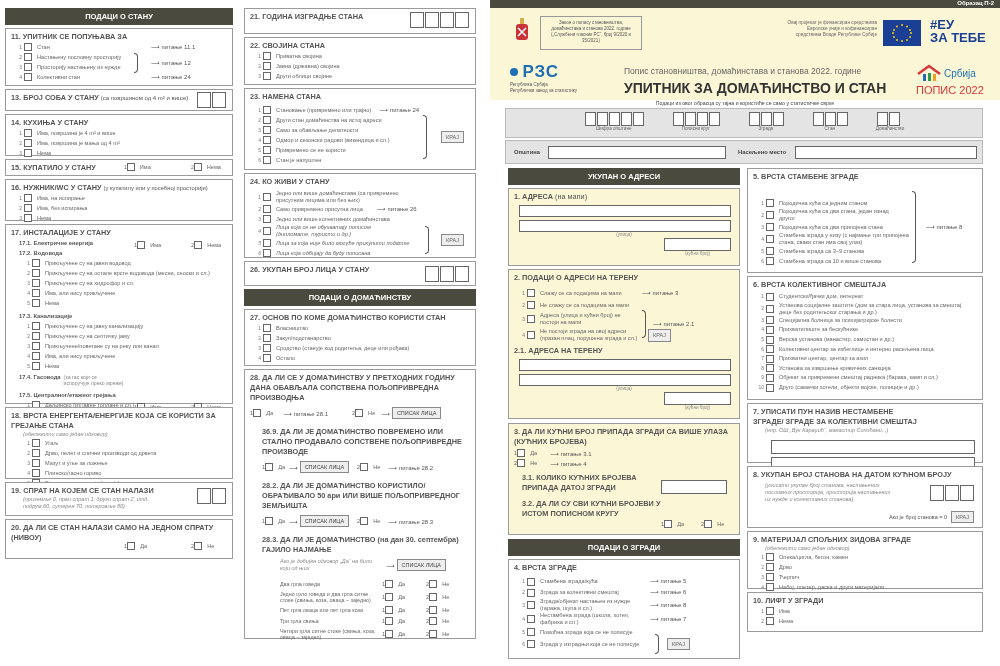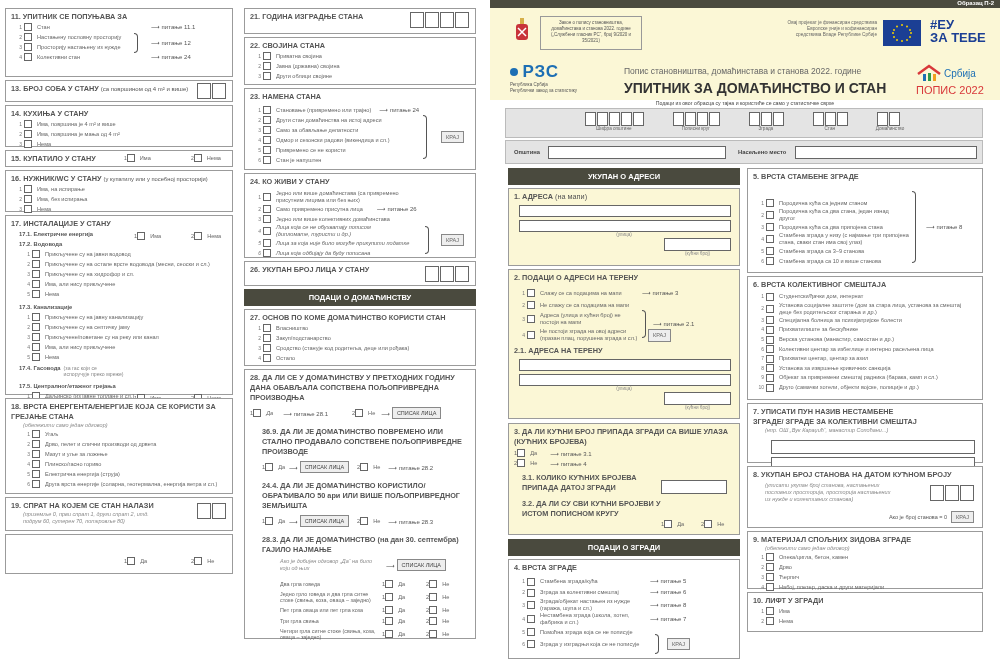--- a/index.html
+++ b/index.html
@@ -28,22 +28,23 @@
 .row2{display:flex;align-items:center}
 .yn{display:flex;align-items:center;font-size:5.6px;color:#666}
 .brace{position:absolute;border-right:1px solid #555;border-top:1px solid #555;border-bottom:1px solid #555;width:4px;border-radius:0 4px 4px 0}
 </style>
 </head>
 <body>
 
 <div id="pg1" class="page">
 
   <div class="col" style="left:5px;top:8px;width:228px">
-
-    <div class="sec" style="height:69px">
+    <div class="bar">ПОДАЦИ О СТАНУ</div>
+
+    <div class="sec" style="height:58px">
       <div class="qt">11. УПИТНИК СЕ ПОПУЊАВА ЗА</div>
       <div class="opt">
           <span class="num">1</span>
           <span class="cb"></span>
           <span>Стан</span>
         </div>
       <div class="opt">
           <span class="num">2</span>
           <span class="cb"></span>
           <span>Настањену пословну просторију</span>
@@ -229,21 +230,21 @@
           <span class="cb"></span>
           <span>Има, али нису прикључене</span>
         </div>
       <div class="opt" style="padding-left:12px">
           <span class="num">4</span>
           <span class="cb"></span>
           <span>Нема</span>
         </div>
     </div>
 
-    <div class="sec" style="height:96px">
+    <div class="sec" style="height:72px">
       <div class="qt">18. ВРСТА ЕНЕРГЕНТА/ЕНЕРГИЈЕ КОЈА СЕ КОРИСТИ ЗА ГРЕЈАЊЕ СТАНА</div>
       <div class="note">(обележити само један одговор)</div>
       <div class="opt" style="padding-left:12px">
           <span class="num">1</span>
           <span class="cb"></span>
           <span>Угаљ</span>
         </div>
       <div class="opt" style="padding-left:12px">
           <span class="num">2</span>
           <span class="cb"></span>
@@ -274,20 +275,21 @@
     <div class="sec" style="height:34px">
       <div class="qt">19. СПРАТ НА КОЈЕМ СЕ СТАН НАЛАЗИ</div>
       <div class="note" style="width:140px">(приземље 0, први спрат 1, други спрат 2, итд. подрум 60, сутерен 70, поткровље 80)</div>
       <div class="boxes" style="top:5px">
           <span class="bx"></span>
           <span class="bx"></span>
         </div>
     </div>
 
     <div class="sec" style="height:40px">
+      <div class="qt">20. ДА ЛИ СЕ СТАН НАЛАЗИ САМО НА ЈЕДНОМ СПРАТУ (НИВОУ)</div>
       <div class="yn" style="position:absolute;left:118px;top:22px">
           <span class="num">1</span>
           <span class="cb"></span>
           <span>Да</span>
         </div>
       <div class="yn" style="position:absolute;left:185px;top:22px">
           <span class="num">2</span>
           <span class="cb"></span>
           <span>Не</span>
         </div>
@@ -460,21 +462,21 @@
           </div>
         <span class="arr" style="margin-left:4px"><b>⟶</b></span>
         <span class="list">СПИСАК ЛИЦА</span>
         <div class="yn" style="margin-left:8px">
             <span class="num">2</span>
             <span class="cb"></span>
             <span>Не</span>
           </div>
         <span class="arr" style="margin-left:8px"><b>⟶</b><span>питање 28.2</span></span>
       </div>
-      <div class="qt" style="padding-left:12px">24.4. ДА ЛИ ЈЕ ДОМАЋИНСТВО КОРИСТИЛО/ОБРАЂИВАЛО 50 ари ИЛИ ВИШЕ ПОЉОПРИВРЕДНОГ ЗЕМЉИШТА</div>
+      <div class="qt" style="padding-left:12px">28.2. ДА ЛИ ЈЕ ДОМАЋИНСТВО КОРИСТИЛО/ОБРАЂИВАЛО 50 ари ИЛИ ВИШЕ ПОЉОПРИВРЕДНОГ ЗЕМЉИШТА</div>
       <div class="row2" style="margin:4px 0 8px 12px">
         <div class="yn">
             <span class="num">1</span>
             <span class="cb"></span>
             <span>Да</span>
           </div>
         <span class="arr" style="margin-left:4px"><b>⟶</b></span>
         <span class="list">СПИСАК ЛИЦА</span>
         <div class="yn" style="margin-left:8px">
             <span class="num">2</span>

